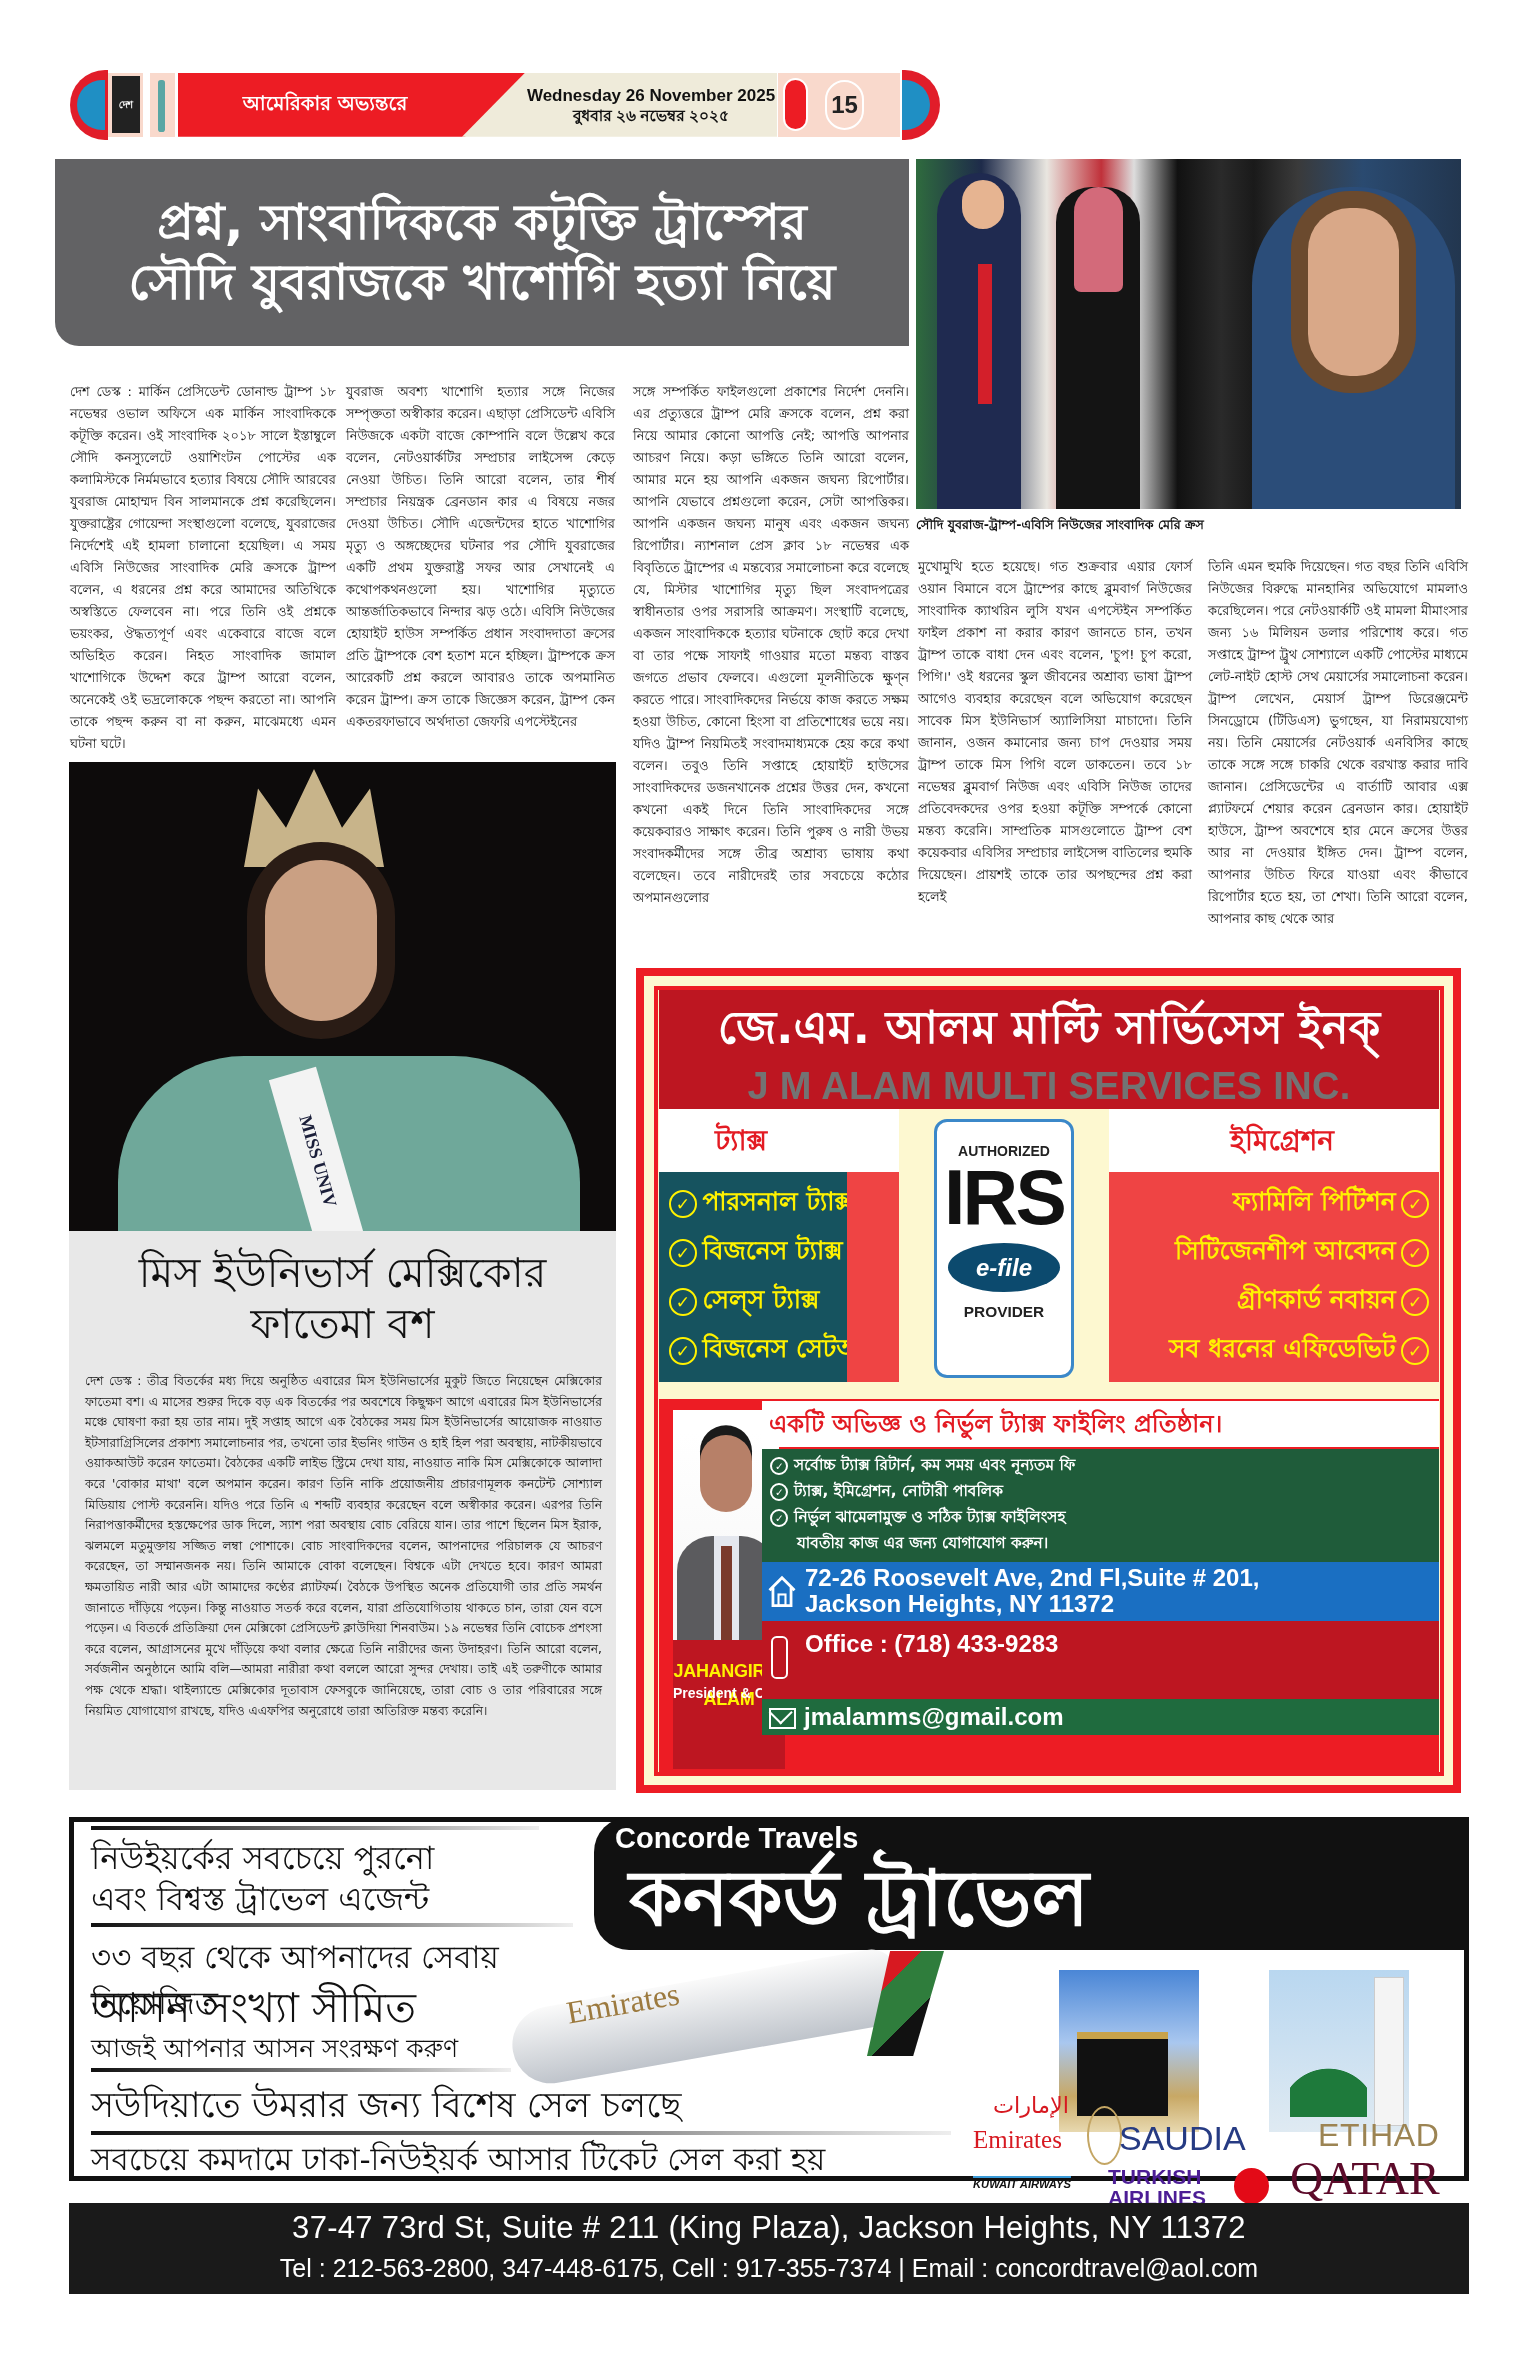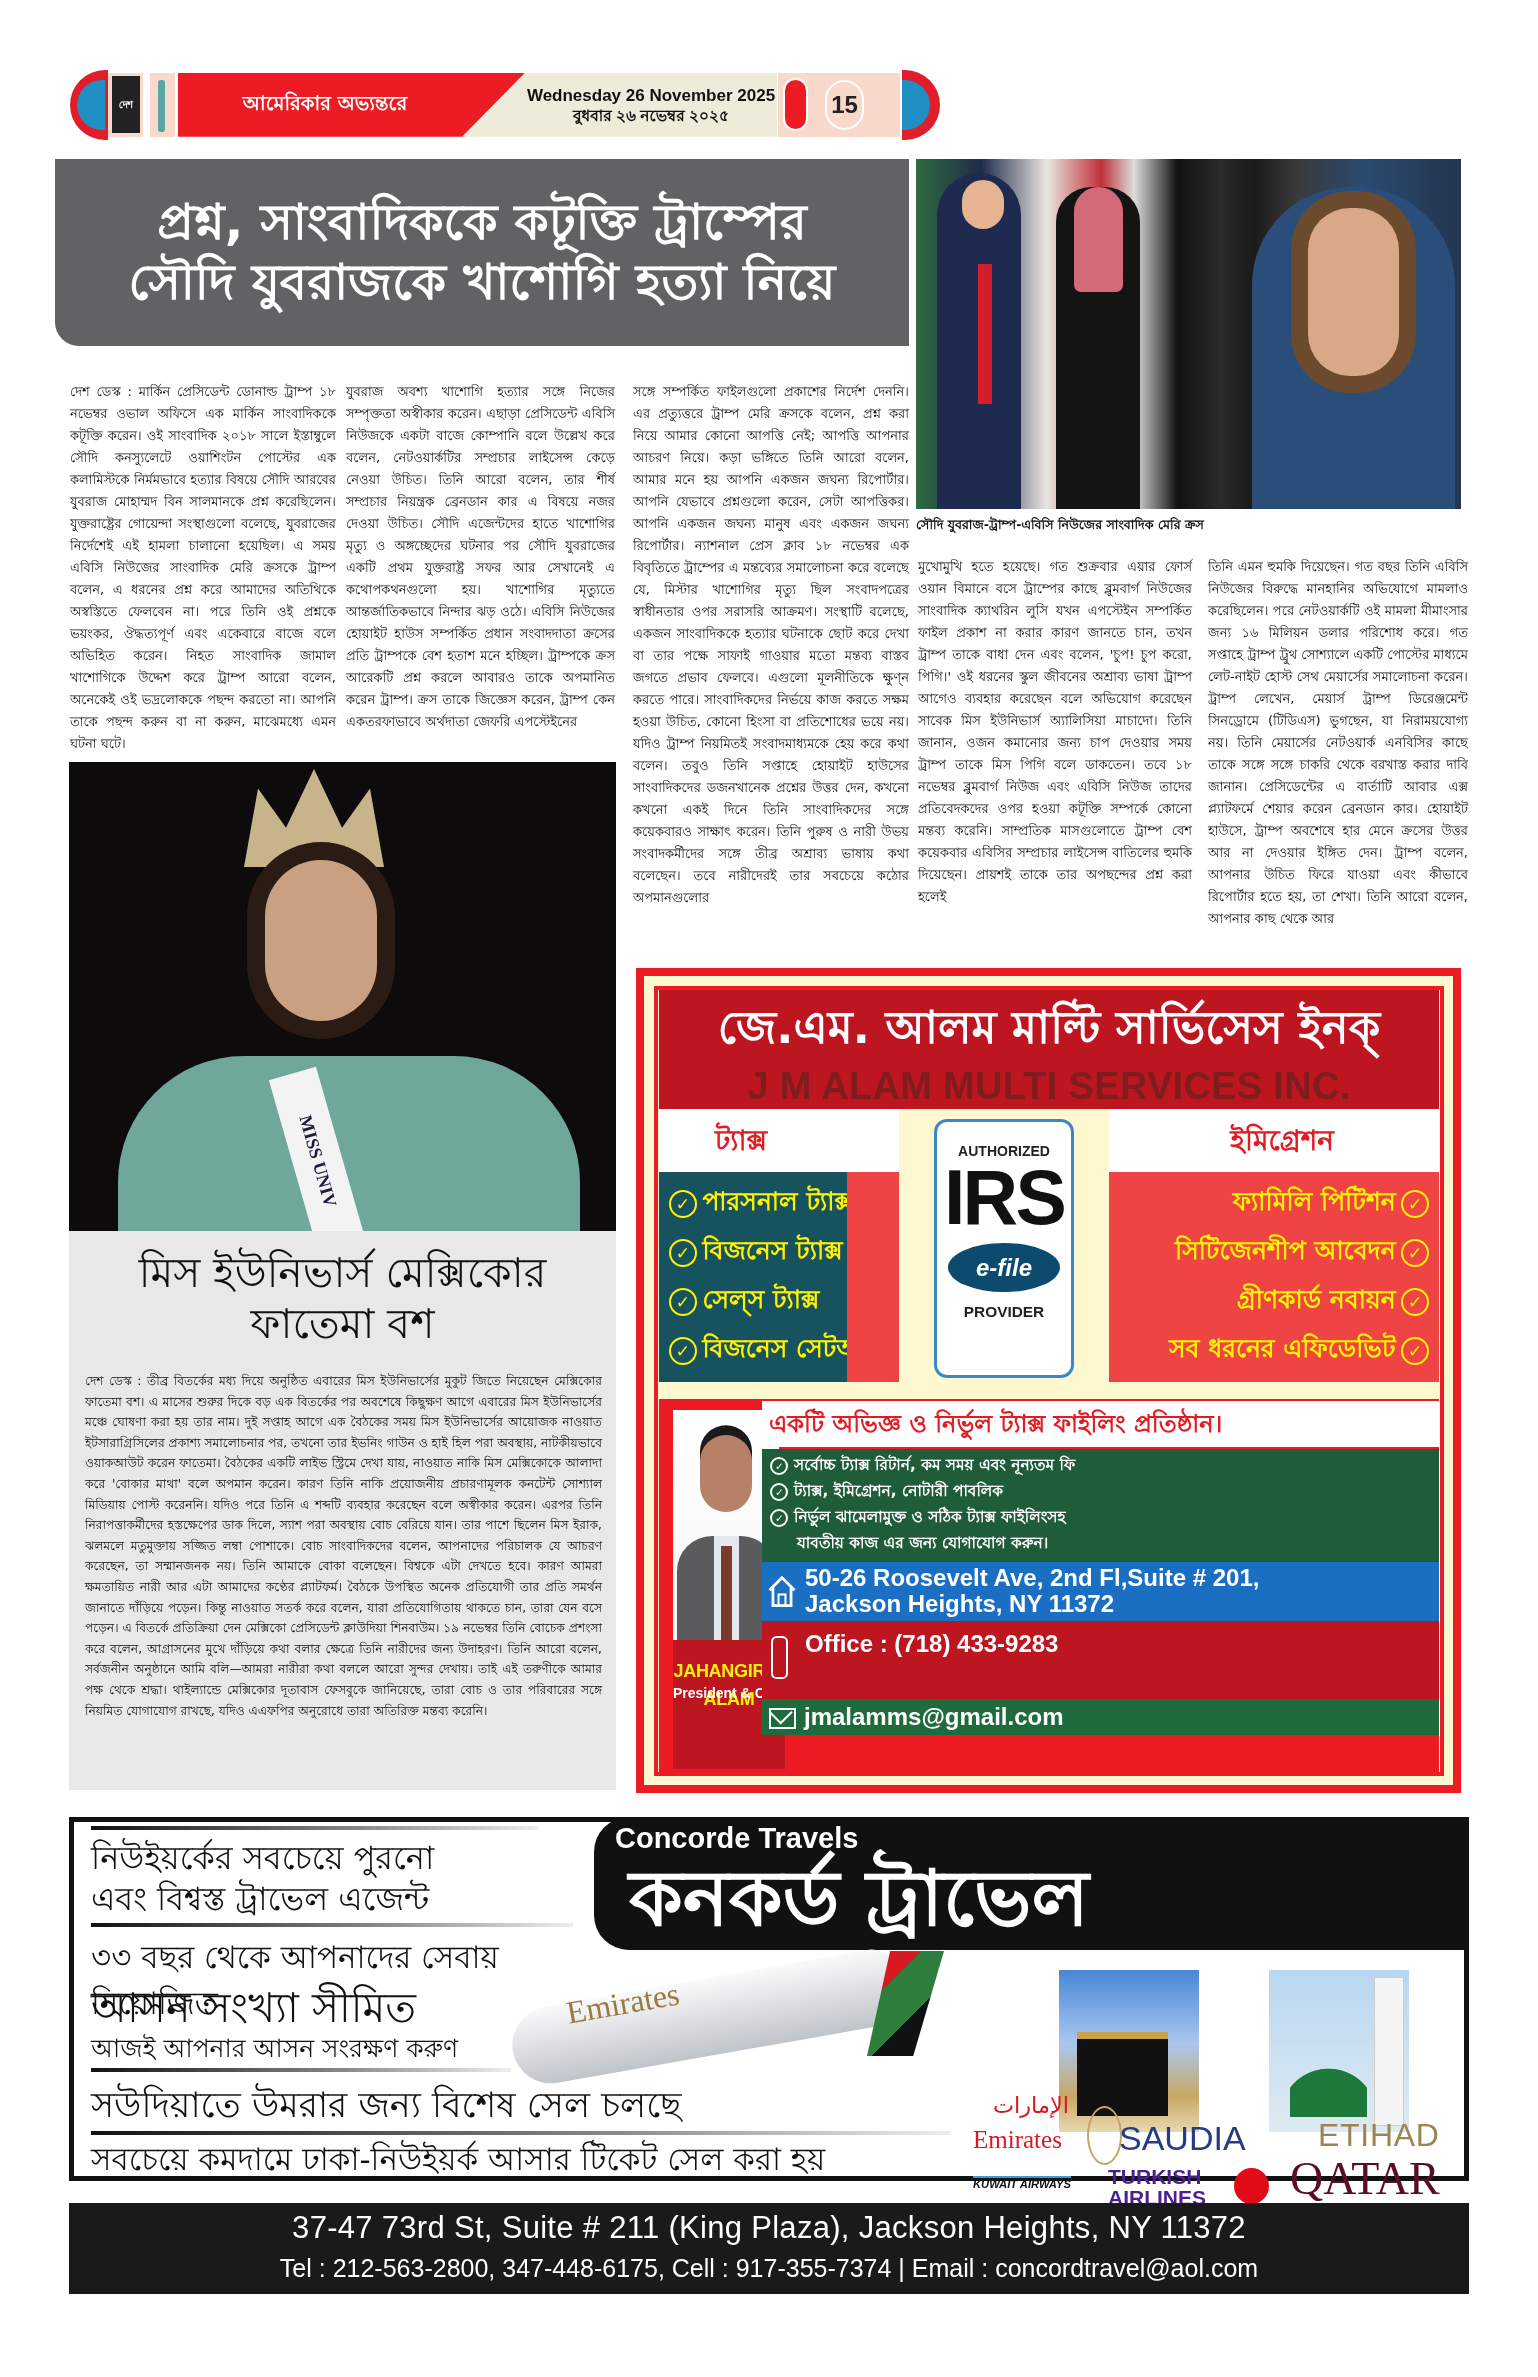--- a/index.html
+++ b/index.html
@@ -55,21 +55,21 @@
   .mu-box { left: 69px; top: 1231px; width: 547px; height: 559px; background: #e8e8e8; }
   .mu-title { left: 69px; top: 1236px; width: 547px; height: 126px; display:flex; flex-direction:column; align-items:center; justify-content:center; }
   .mu-title div { font-size: 41px; line-height: 1.25; color:#111; }
   .mu-body { left: 85px; top: 1371px; width: 517px; height: 413px; font-size: 12.2px; line-height: 20.6px; text-align: justify; color:#111; }
 
   
   .jm-outer { left: 636px; top: 968px; width: 825px; height: 825px; background: #fdf8d0; border: 8.4px solid #ed1c24; }
   .jm-inner { left: 654px; top: 986px; width: 790px; height: 790px; border: 4.2px solid #ed1c24; background: #fdf8d0; }
   .jm-top { left: 659px; top: 990px; width: 780px; height: 119px; background: #bd1621; }
   .jm-title-bn { left: 659px; top: 993px; width: 780px; height: 70px; color:#fff; font-size: 45px; font-weight:bold; text-align:center; line-height: 70px; }
-  .jm-title-en { left: 659px; top: 1063px; width: 780px; height: 46px; color:#7f1d1d; font-family:"Liberation Sans", sans-serif; font-size: 38px; font-weight:bold; text-align:center; line-height: 46px; letter-spacing: 0.3px; }
+  .jm-title-en { left: 659px; top: 1063px; width: 780px; height: 46px; color:#737373; font-family:"Liberation Sans", sans-serif; font-size: 38px; font-weight:bold; text-align:center; line-height: 46px; letter-spacing: 0.3px; }
   .jm-tax-head { left: 659px; top: 1109px; width: 238px; height: 63px; background:#fff; color:#e31b23; font-size: 28px; font-weight:bold; padding-left: 56px; line-height: 63px; }
   .jm-tax-list { left: 659px; top: 1172px; width: 238px; height: 210px; background:#16535f; padding: 7px 0 0 9.8px; }
   .jm-imm-head { left: 846px; top: 1109px; width: 593px; height: 63px; background:#fff; color:#e31b23; font-size: 28px; font-weight:bold; line-height: 63px; text-align:right; padding-right: 105px; }
   .jm-imm-list { left: 847px; top: 1172px; width: 592px; height: 210px; background:#ef4444; padding: 7px 9.8px 0 0; text-align: center; }
   .jm-list-item { display:flex; align-items:center; gap: 5.6px; height: 49px; font-size: 25px; font-weight:bold; color:#fff200; }
   .jm-imm-list .jm-list-item { justify-content:flex-end; }
   .check { width: 28px; height: 28px; border: 2.8px solid #fff200; border-radius: 50%; display:flex; align-items:center; justify-content:center; font-size: 17px; color:#fff200; flex: none; }
   .jm-irs { left: 899px; top: 1109px; width: 210px; height: 273px; background:#fdf8d0; }
   .jm-irs-card { left: 934px; top: 1119px; width: 140px; height: 259px; background:#fff; border: 3.5px solid #3b88c9; border-radius: 13px; display:flex; flex-direction:column; align-items:center; font-family:"Liberation Sans", sans-serif; }
   .jm-irs-card .auth { font-size: 14px; font-weight:bold; margin-top: 21px; color:#222; }
@@ -267,21 +267,21 @@
       <span class="check">✓</span>
       <span>ট্যাক্স, ইমিগ্রেশন, নোটারী পাবলিক</span>
     </div>
   <div class="row">
       <span class="check">✓</span>
       <span>নির্ভুল ঝামেলামুক্ত ও সঠিক ট্যাক্স ফাইলিংসহ</span>
     </div>
   <div class="row cont">যাবতীয় কাজ এর জন্য যোগাযোগ করুন।</div>
 </div>
 <div class="abs jm-addr">
-  <div>50-26 Roosevelt Ave, 2nd Fl,Suite # 201,</div>
+  <div>72-26 Roosevelt Ave, 2nd Fl,Suite # 201,</div>
   <div>Jackson Heights, NY 11372</div>
 </div>
 <svg class="abs jm-home-icon" viewBox="0 0 40 46">
     <path d="M2 22 L20 4 L38 22 M7 18 V44 H33 V18" fill="none" stroke="#fff" stroke-width="4"></path>
     <rect x="15" y="28" width="10" height="16" fill="none" stroke="#fff" stroke-width="3"></rect>
   </svg>
 <div class="abs jm-phones">
   <div>Office : (718) 433-9283</div>
 </div>
 <div class="abs jm-phone-icon"></div>

